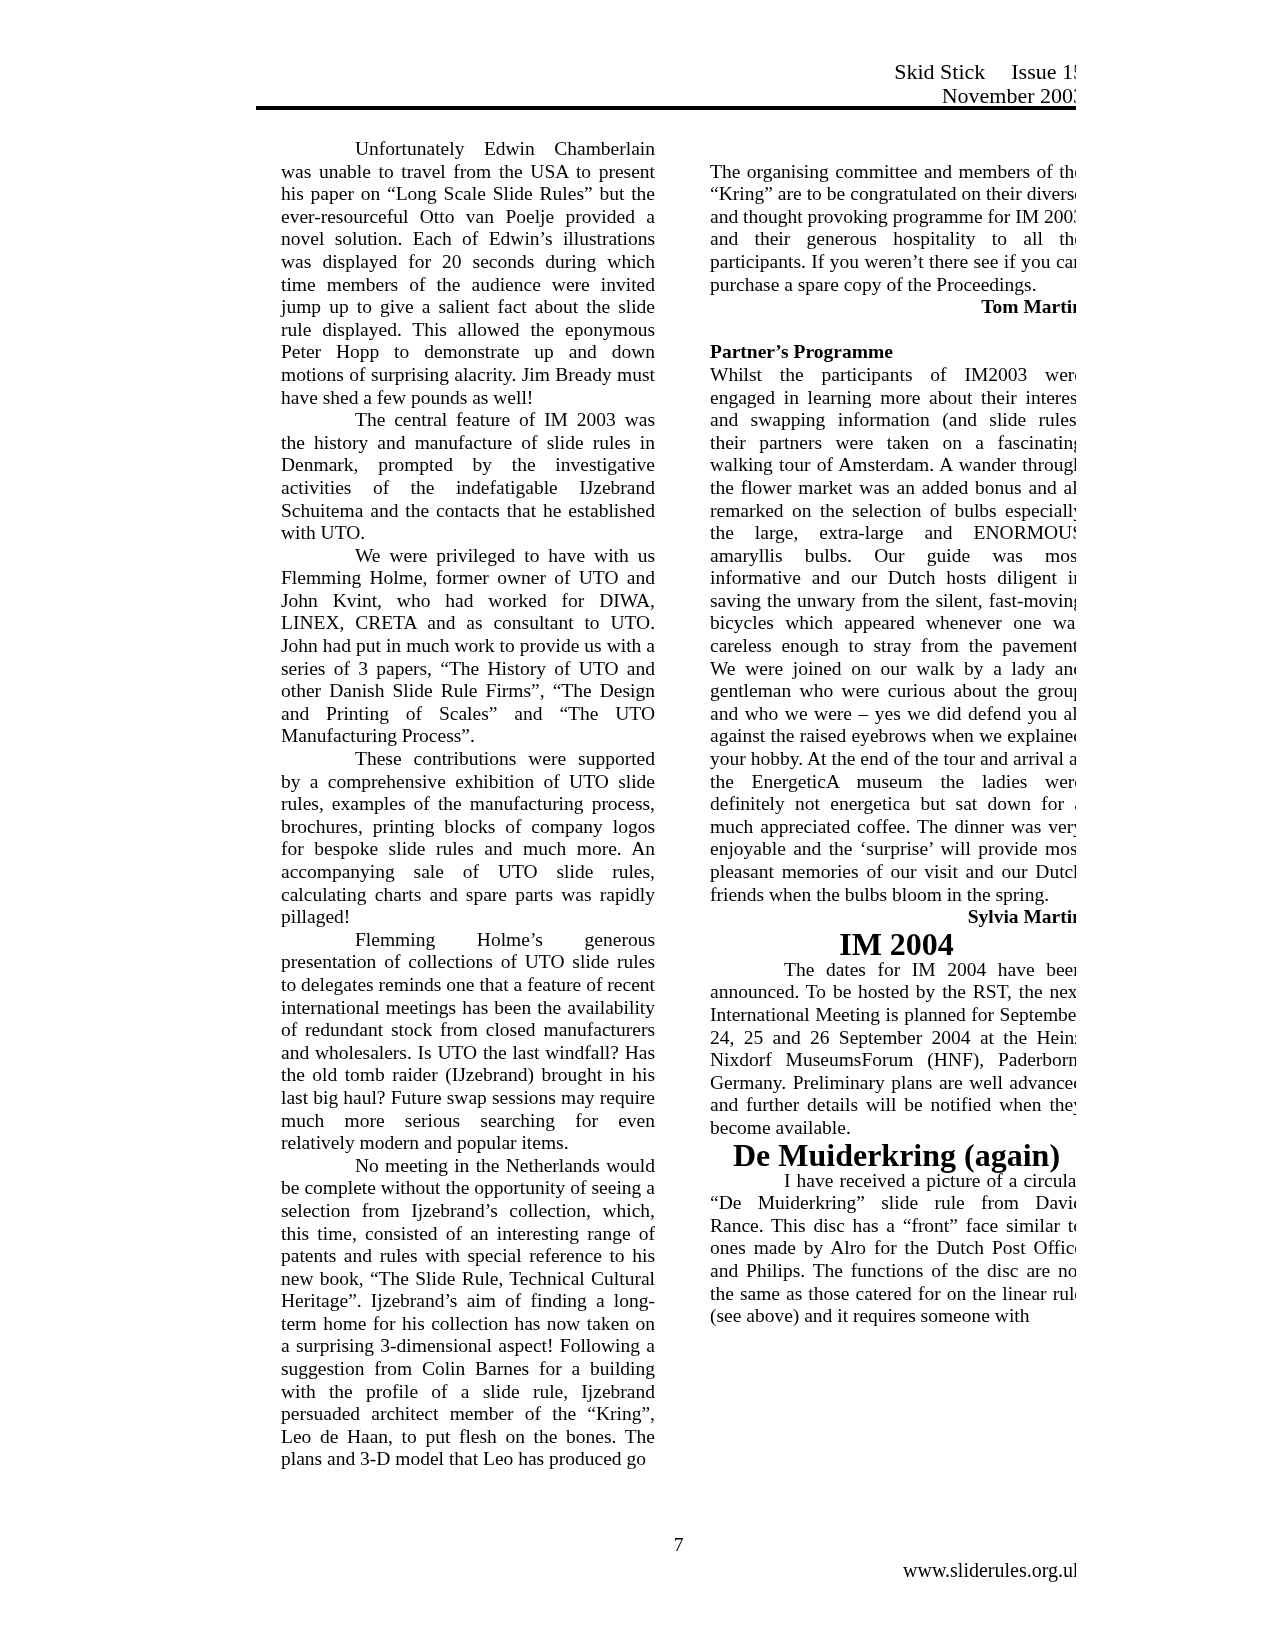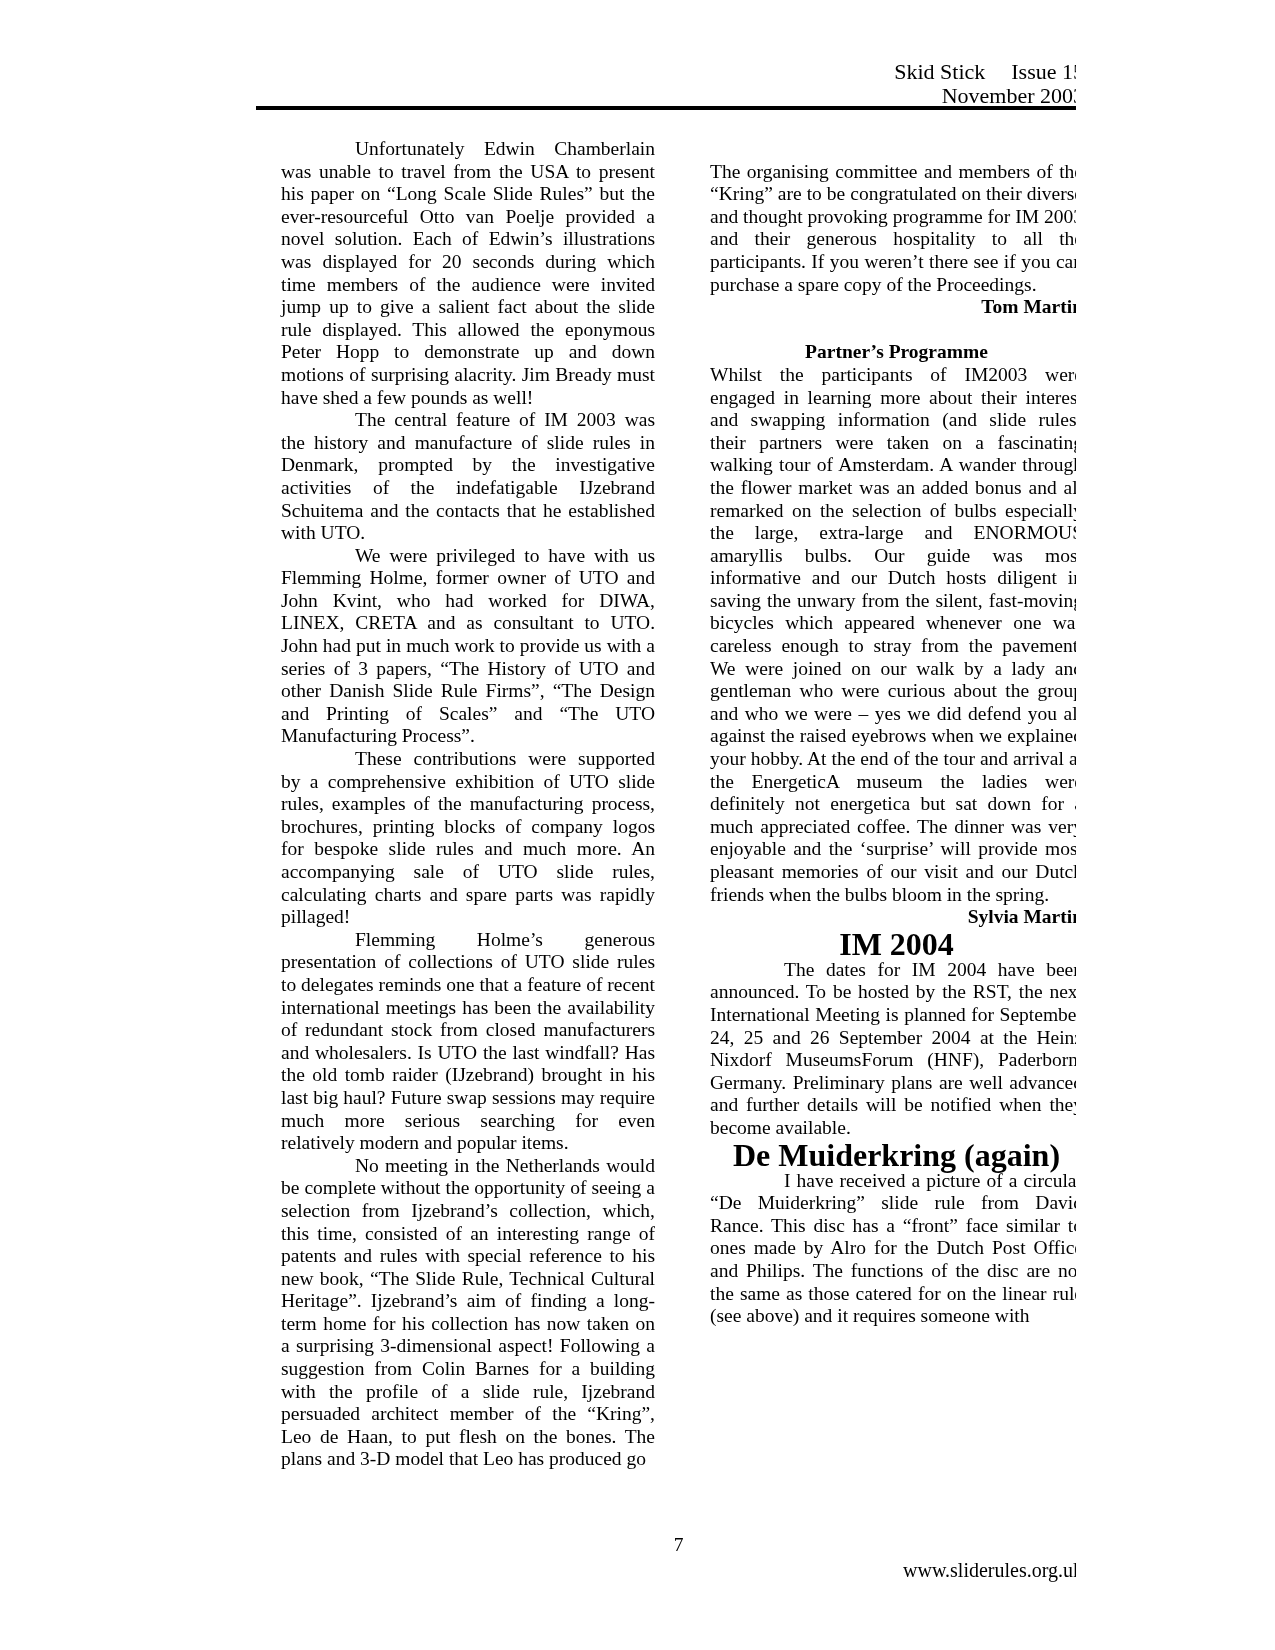--- a/index.html
+++ b/index.html
@@ -48,21 +48,21 @@
   .col-right { left: 710px; width: 373px; }
   .col p { margin: 0; }
   p.indent { text-indent: 74px; }
   p.space-above { margin-top: 22.6px; }
   .signature {
     text-align: right;
     font-weight: bold;
   }
   .picture-note { font-style: italic; }
   .subheading {
-    text-align: center;
+    text-align: left;
     font-weight: bold;
     font-family: Liberation Serif, serif;
   }
   .big-heading {
     font-size: 32px;
     font-weight: bold;
     text-align: center;
     margin: 27px 0 25px 0;
     line-height: 30px;
   }

